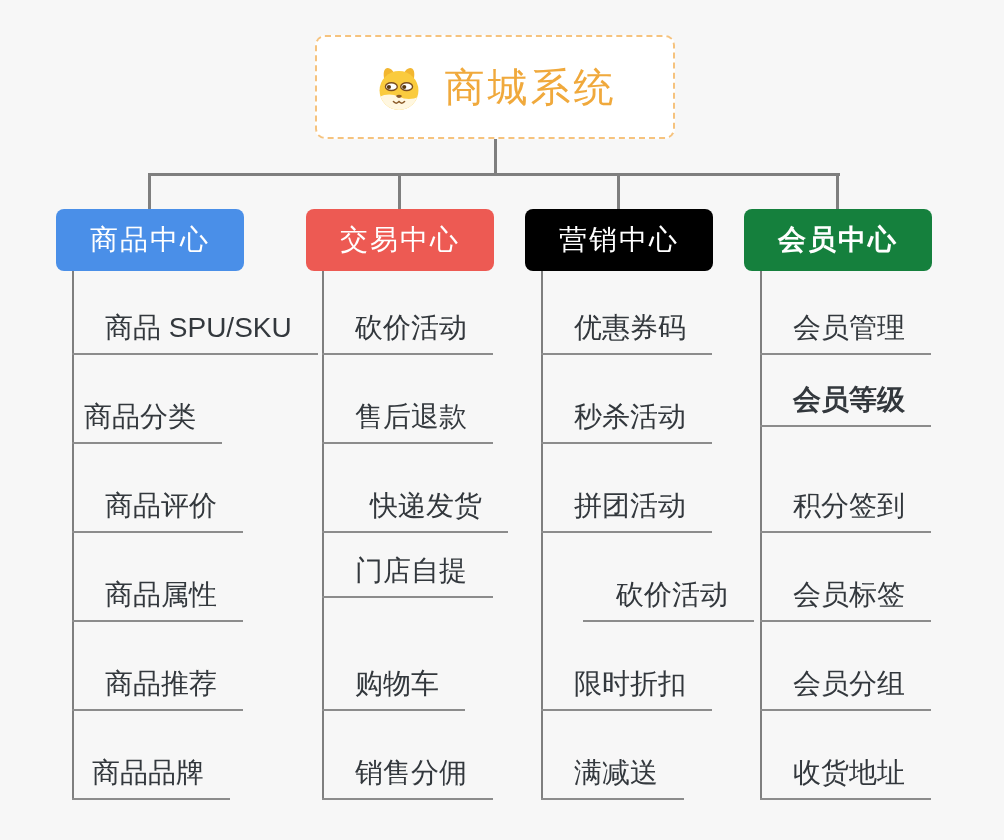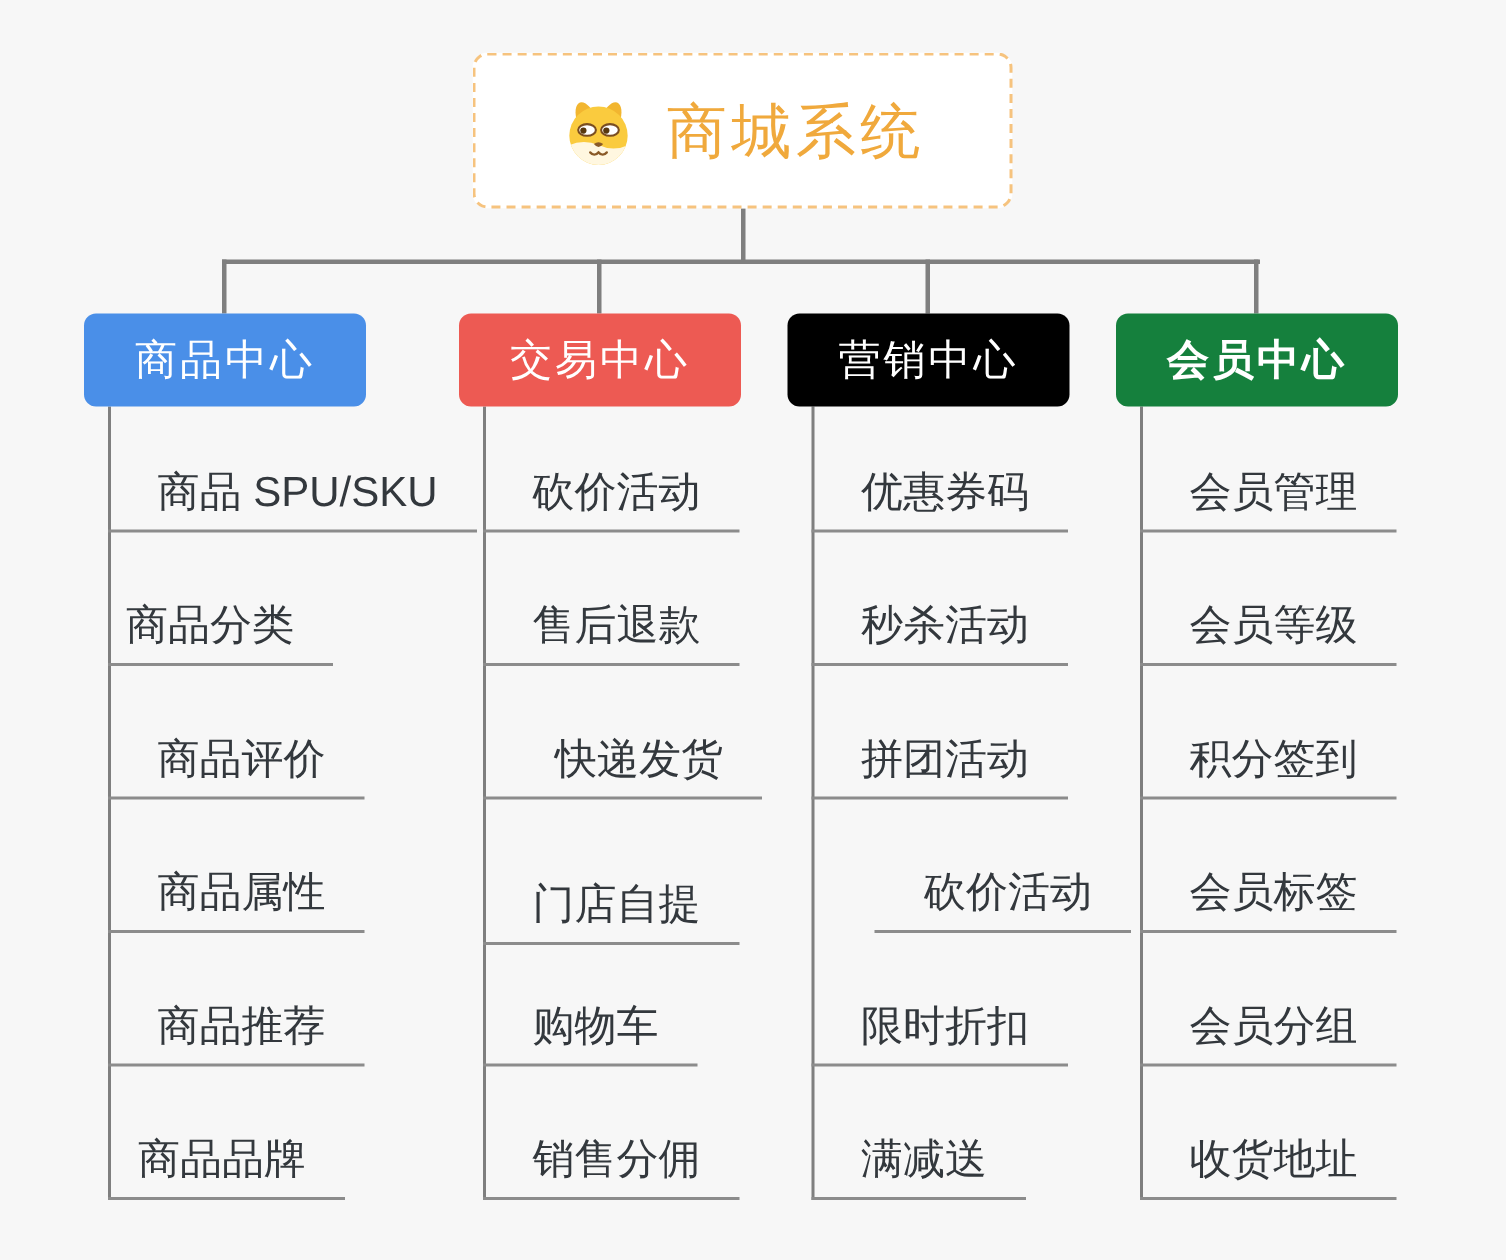--- a/index.html
+++ b/index.html
@@ -89,32 +89,32 @@
       <div class="branch-item" style="left: 72px; top: 309px;">商品 SPU/SKU</div>
       <div class="branch-item" style="left: 72px; top: 398px; padding-left: 12px;">商品分类</div>
       <div class="branch-item" style="left: 72px; top: 487px;">商品评价</div>
       <div class="branch-item" style="left: 72px; top: 576px;">商品属性</div>
       <div class="branch-item" style="left: 72px; top: 665px;">商品推荐</div>
       <div class="branch-item" style="left: 72px; top: 754px; padding-left: 20px;">商品品牌</div>
       <div class="branch-header" style="left: 306px; top: 209px; background: rgb(237, 90, 83);">交易中心</div>
       <div class="branch-item" style="left: 322px; top: 309px;">砍价活动</div>
       <div class="branch-item" style="left: 322px; top: 398px;">售后退款</div>
       <div class="branch-item" style="left: 322px; top: 487px; padding-left: 48px;">快递发货</div>
-      <div class="branch-item" style="left: 322px; top: 584px; font-family: Liberation Serif, serif;">门店自提</div>
+      <div class="branch-item" style="left: 322px; top: 552px; font-family: Liberation Serif, serif;">门店自提</div>
       <div class="branch-item" style="left: 322px; top: 665px;">购物车</div>
       <div class="branch-item" style="left: 322px; top: 754px;">销售分佣</div>
       <div class="branch-header" style="left: 525px; top: 209px; background: #000000;">营销中心</div>
       <div class="branch-item" style="left: 541px; top: 309px;">优惠券码</div>
       <div class="branch-item" style="left: 541px; top: 398px;">秒杀活动</div>
       <div class="branch-item" style="left: 541px; top: 487px;">拼团活动</div>
       <div class="branch-item" style="left: 541px; top: 576px; margin-left: 42px;">砍价活动</div>
       <div class="branch-item" style="left: 541px; top: 665px;">限时折扣</div>
       <div class="branch-item" style="left: 541px; top: 754px;">满减送</div>
       <div class="branch-header" style="left: 744px; top: 209px; background: #15803d; font-weight: bold;">会员中心</div>
       <div class="branch-item" style="left: 760px; top: 309px;">会员管理</div>
-      <div class="branch-item" style="left: 760px; top: 398px;">会员等级</div>
+      <div class="branch-item" style="left: 760px; top: 381px; font-weight: bold;">会员等级</div>
       <div class="branch-item" style="left: 760px; top: 487px;">积分签到</div>
       <div class="branch-item" style="left: 760px; top: 576px;">会员标签</div>
       <div class="branch-item" style="left: 760px; top: 665px;">会员分组</div>
       <div class="branch-item" style="left: 760px; top: 754px;">收货地址</div>
     </div>
 
 </div>
 
 </body></html>

